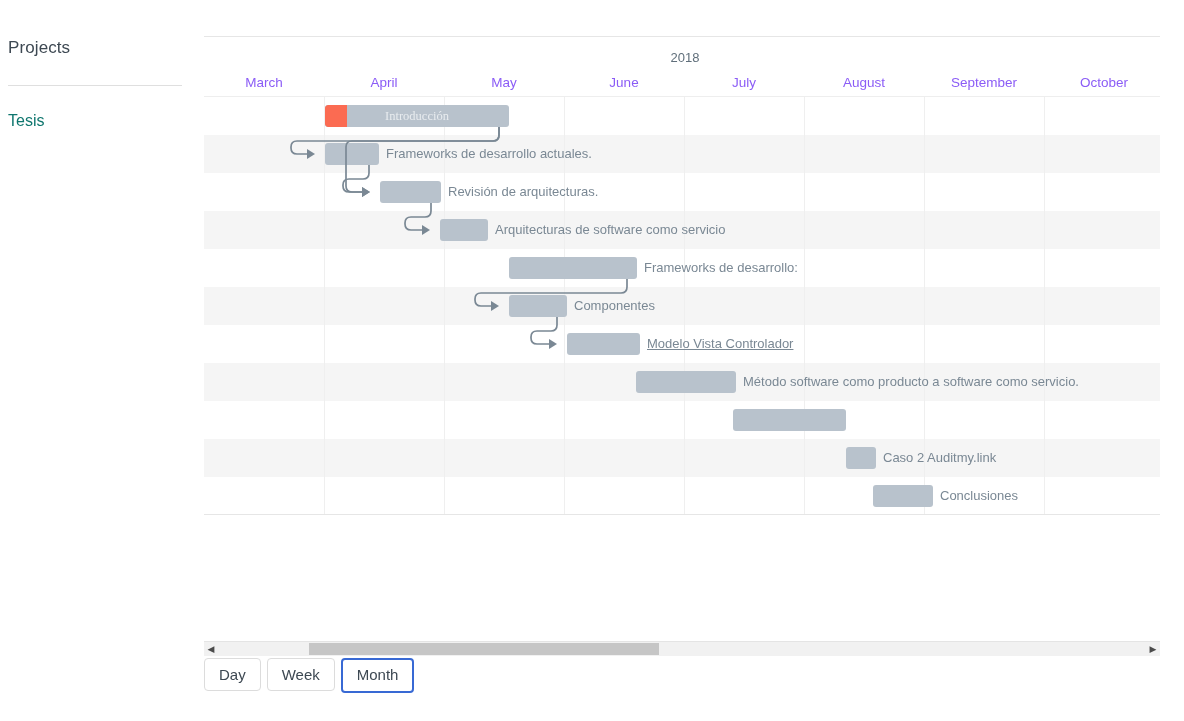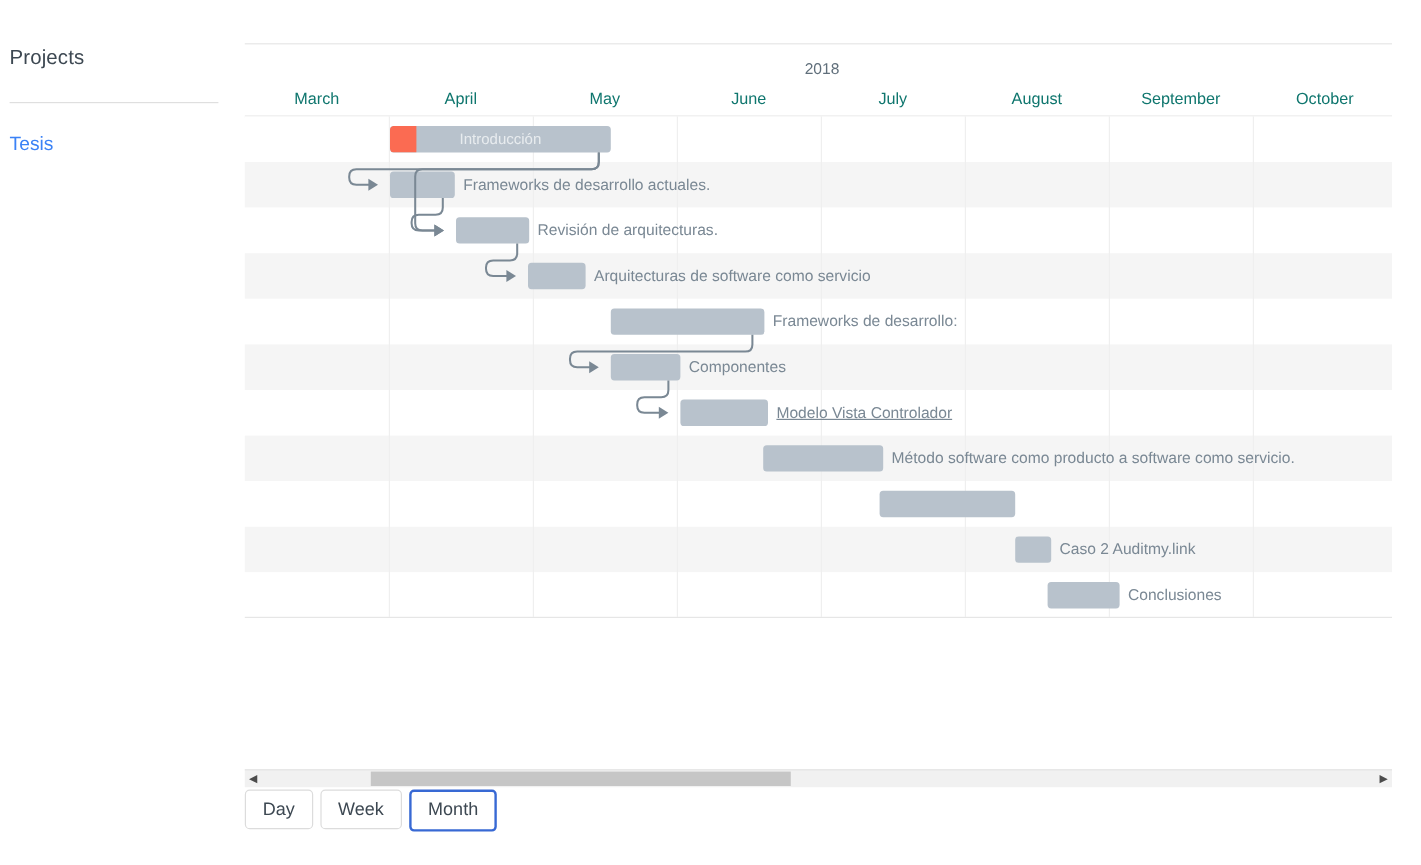--- a/index.html
+++ b/index.html
@@ -16,54 +16,54 @@
   #projects-title {
     position: absolute; left: 8px; top: 38px;
     font-size: 17px; color:#3d4852; letter-spacing: .1px;
   }
   #sidebar-divider {
     position: absolute; left: 8px; top: 85px; width: 174px; height: 1px;
     background: #dfdfdf;
   }
   #project-link {
     position: absolute; left: 8px; top: 112px;
-    font-size: 16px; color:#3b82f6; cursor: pointer;
+    font-size: 16px; color:#0f766e; cursor: pointer;
   }
 
   
   #chart { position: absolute; left: 204px; top: 0; width: 980px; height: 721px; }
   .hline { position:absolute; height:1px; background:#e6e6e6; left:0; width:956px; }
   #top-rule  { top: 36px; }
   #head-rule { top: 96px; background:#eeeeee; height:2px; }
   #bottom-rule { top: 514px; }
 
   #year-label {
     position:absolute; top:50px; left:0; width:962px;
     text-align:center; font-size:13px; color:#606f7b;
   }
   .month {
     position:absolute; top:75px; width:120px;
-    text-align:center; font-size:13.5px; color:#0f766e;
+    text-align:center; font-size:13.5px; color:#8b5cf6;
   }
 
   
   #grid { position:absolute; left:0; top:97px; width:956px; height:417px; }
   .row {
     position:absolute; left:0; width:956px; height:38px;
   }
   .row.alt { background:#f5f5f5; }
   .row.plain { background:#ffffff; }
   .vline {
     position:absolute; top:0; width:1px; height:417px; background:#efefef;
   }
 
   
   .bar {
     position:absolute; height:22px; border-radius:3px;
-    background:#b8c2cc; overflow:hidden;
+    background:#b8c2cc; overflow:hidden;font-family:Liberation Serif, serif;
   }
   .bar .prog {
     position:absolute; left:0; top:0; bottom:0;
     background:#fb6b52; border-radius:3px 0 0 3px;
   }
   .bar .inlabel {
     position:absolute; left:0; right:0; top:0; bottom:0;
     display:flex; align-items:center; justify-content:center;
     font-size:12.5px; color:#e8ecef;
   }

